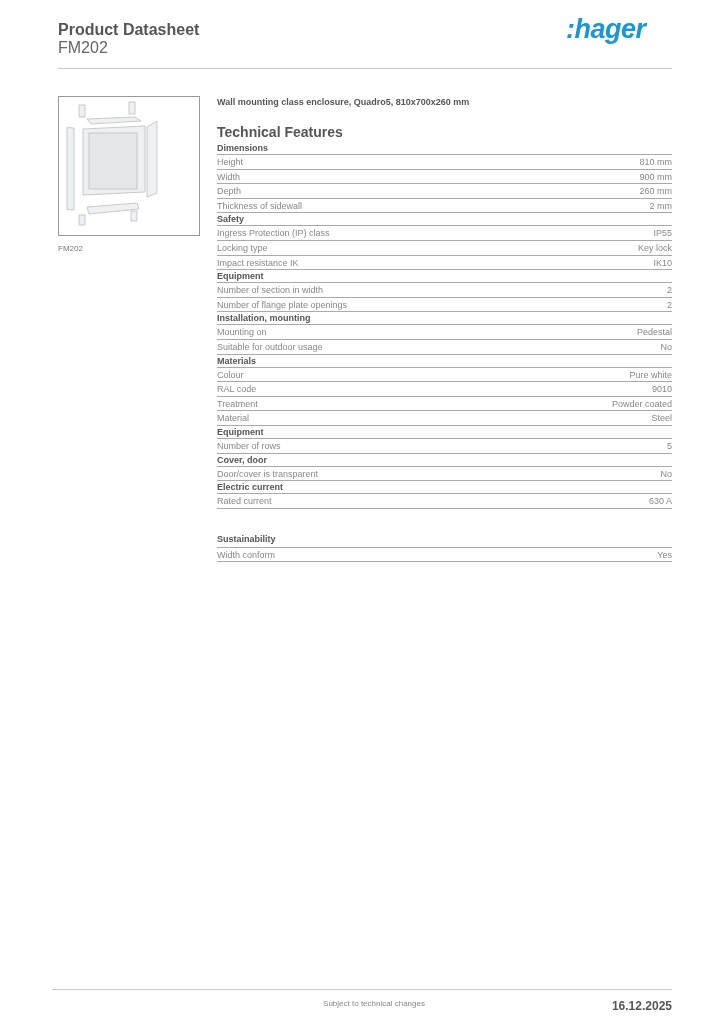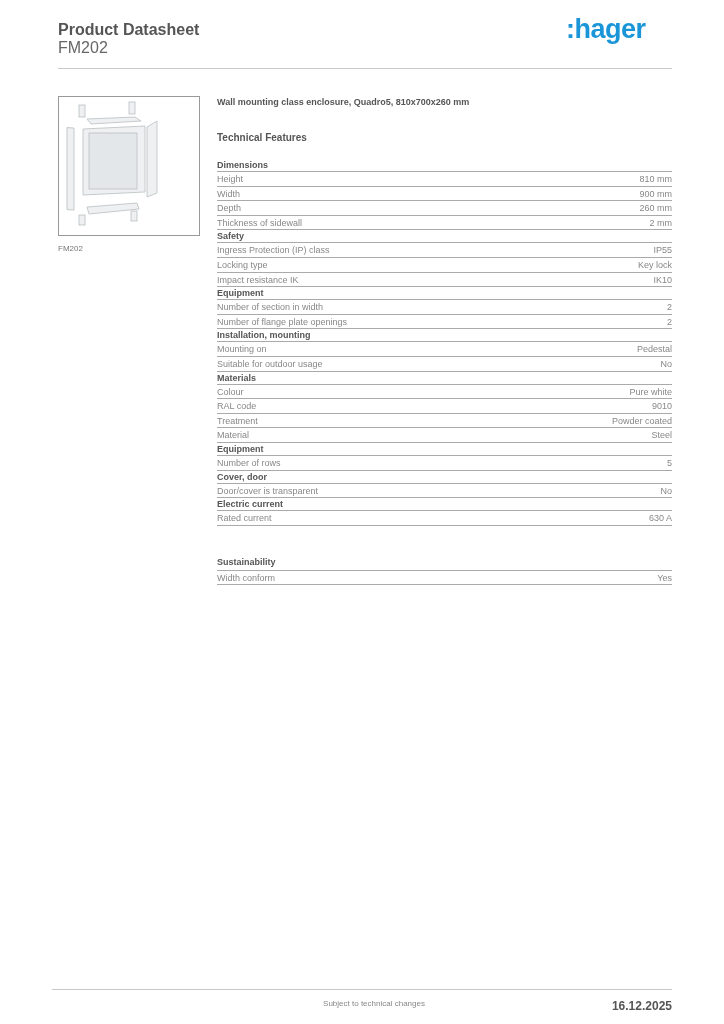--- a/index.html
+++ b/index.html
@@ -10,38 +10,38 @@
     .header-title {
       position: absolute; left: 58px; top: 21px;
       font-size: 16px; font-weight: bold; color: #555;
     }
     .header-code {
       position: absolute; left: 58px; top: 39px;
       font-size: 16px; color: #666;
     }
     .logo {
       position: absolute; left: 566px; top: 14px;
-      font-size: 27px; font-weight: bold; color: #1a96d8; letter-spacing: -0.5px;
+      font-size: 27px; font-weight: bold; color: #1a96d8; letter-spacing: -0.5px; font-style: italic;
     }
     .header-rule {
       position: absolute; left: 58px; top: 68px; width: 614px; height: 1px;
       background: #c8c8c8;
     }
     .image-box {
       position: absolute; left: 58px; top: 96px; width: 142px; height: 140px;
       border: 1px solid #999; box-sizing: border-box; background: #fff;
     }
     .image-caption {
       position: absolute; left: 58px; top: 244px; font-size: 8px; color: #777;
     }
     .content {
       position: absolute; left: 217px; top: 96px; width: 455px;
     }
     .product-desc { font-size: 9px; font-weight: bold; color: #555; height: 12px; line-height: 12px; }
-    .tech-title { font-size: 10px; font-weight: bold; color: #555; margin-top: 24px; height: 12px; line-height: 12px; }
+    .tech-title { font-size: 14px; font-weight: bold; color: #555; margin-top: 18px; height: 12px; line-height: 12px; }
     .group { margin-top: 0; }
     .group-title {
       font-size: 9px; font-weight: bold; color: #555;
       height: 12px; line-height: 12px; border-bottom: 1px solid #aaa;
     }
     .row {
       display: flex; justify-content: space-between;
       font-size: 9px; color: #888; height: 13.6px; line-height: 14px;
       border-bottom: 1px solid #aaa;
     }
@@ -81,21 +81,21 @@
       <rect x="72" y="114" width="6" height="10"></rect>
     </g>
   </svg>
 </div>
 <div class="image-caption">FM202</div>
 
 <div class="content">
   <div class="product-desc">Wall mounting class enclosure, Quadro5, 810x700x260 mm</div>
   <div class="tech-title">Technical Features</div>
 
-  <div class="group" style="margin-top:15px">
+  <div class="group" style="margin-top:4px">
     <div class="group-title">Dimensions</div>
     <div class="row">
         <span>Height</span>
         <span>810 mm</span>
       </div>
     <div class="row">
         <span>Width</span>
         <span>900 mm</span>
       </div>
     <div class="row">
@@ -185,21 +185,21 @@
   </div>
 
   <div class="group">
     <div class="group-title">Electric current</div>
     <div class="row">
         <span>Rated current</span>
         <span>630 A</span>
       </div>
   </div>
 
-  <div class="group" style="margin-top:30px">
+  <div class="group" style="margin-top:24px">
     <div class="group-title" style="height:14px">Sustainability</div>
     <div class="row">
         <span>Width conform</span>
         <span>Yes</span>
       </div>
   </div>
 </div>
 
 <div class="footer-rule"></div>
 <div class="footer-note">Subject to technical changes</div>

